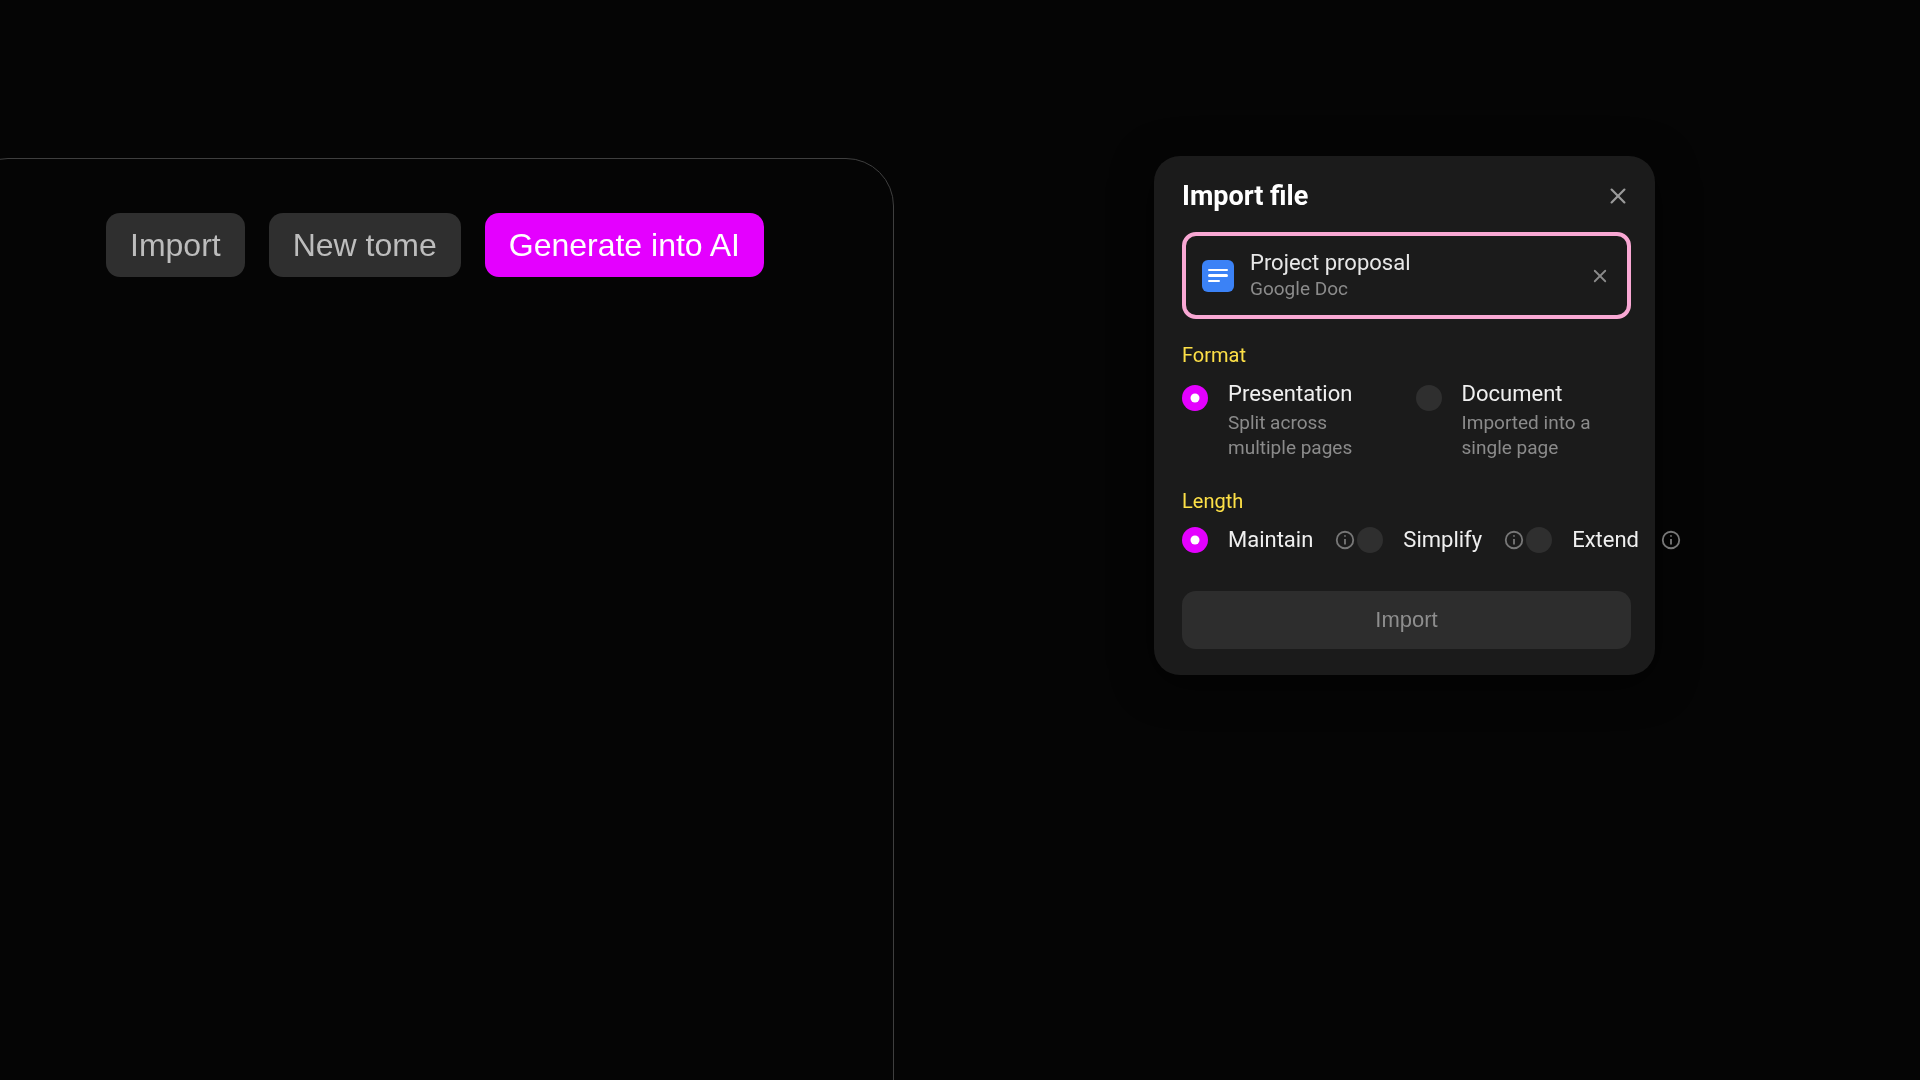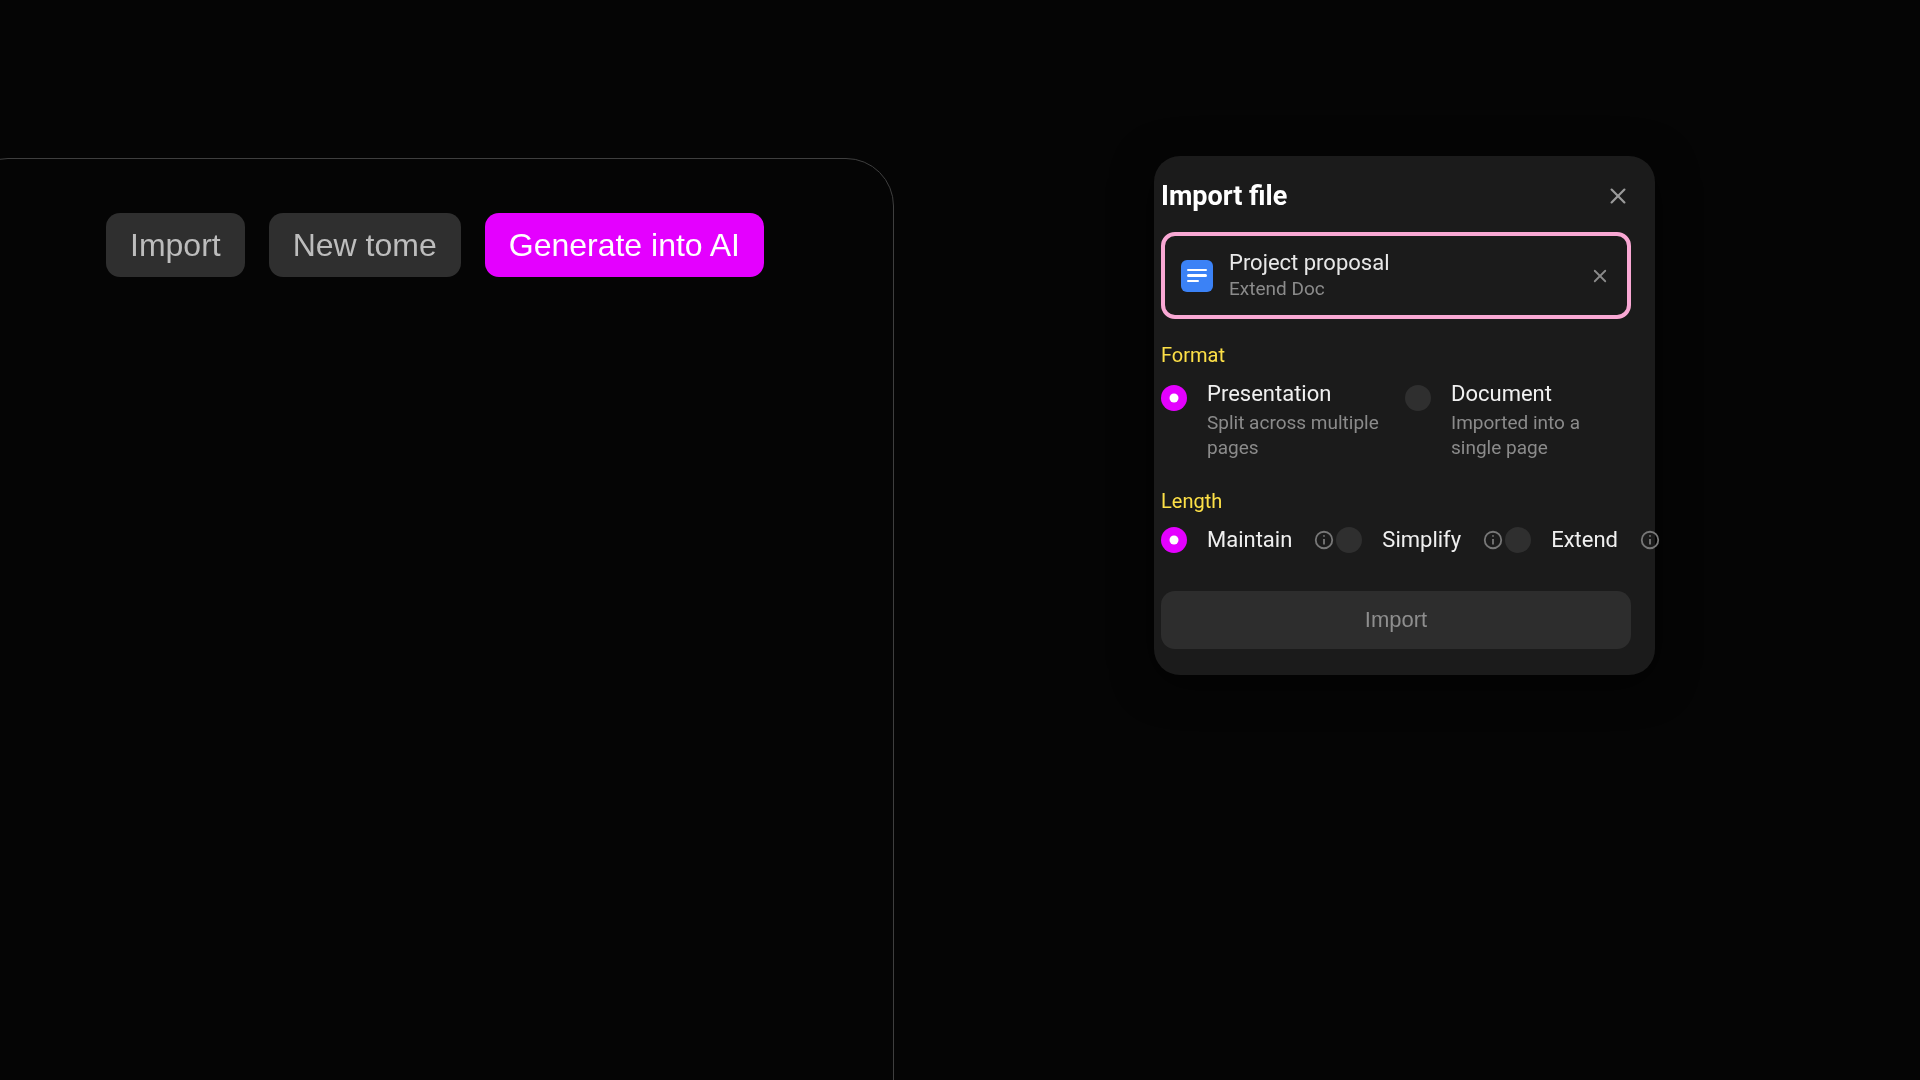--- a/index.html
+++ b/index.html
@@ -49,21 +49,21 @@
   }
 
   
   .dialog {
     position: absolute;
     left: 1154px;
     top: 156px;
     width: 501px;
     background: #1b1b1b;
     border-radius: 26px;
-    padding: 24px 24px 26px 7px;
+    padding: 24px 24px 26px 28px;
     box-shadow: 0 8px 40px rgba(0,0,0,0.6);
   }
   .dialog-header {
     display: flex;
     align-items: center;
     justify-content: space-between;
     margin-bottom: 20px;
   }
   .dialog-title {
     font-size: 27px;
@@ -196,21 +196,21 @@
   </div>
 
   <div class="file-chip">
     <div class="doc-icon">
       <div class="line"></div>
         <div class="line"></div>
         <div class="line short"></div>
     </div>
     <div class="file-meta">
       <div class="file-name">Project proposal</div>
-      <div class="file-type">Extend Doc</div>
+      <div class="file-type">Google Doc</div>
     </div>
     <div class="file-remove">
       <svg width="18" height="18" viewBox="0 0 24 24" fill="none" stroke="currentColor" stroke-width="2.4" stroke-linecap="round">
         <line x1="5" y1="5" x2="19" y2="19"></line>
           <line x1="19" y1="5" x2="5" y2="19"></line>
       </svg>
     </div>
   </div>
 
   

